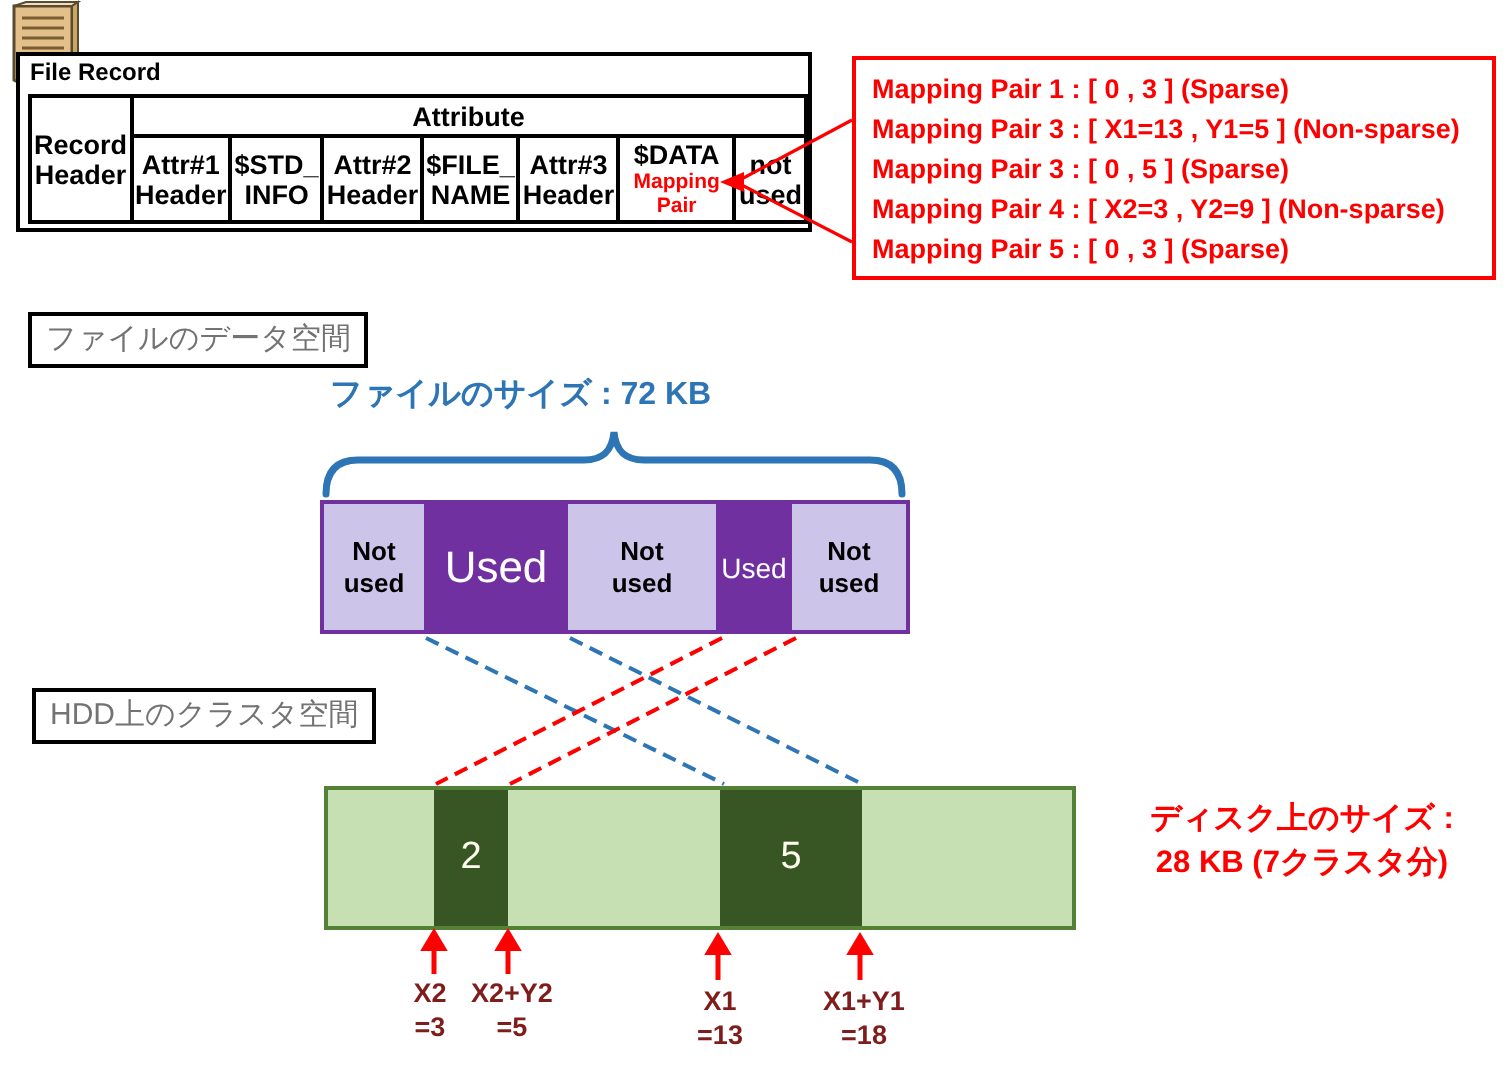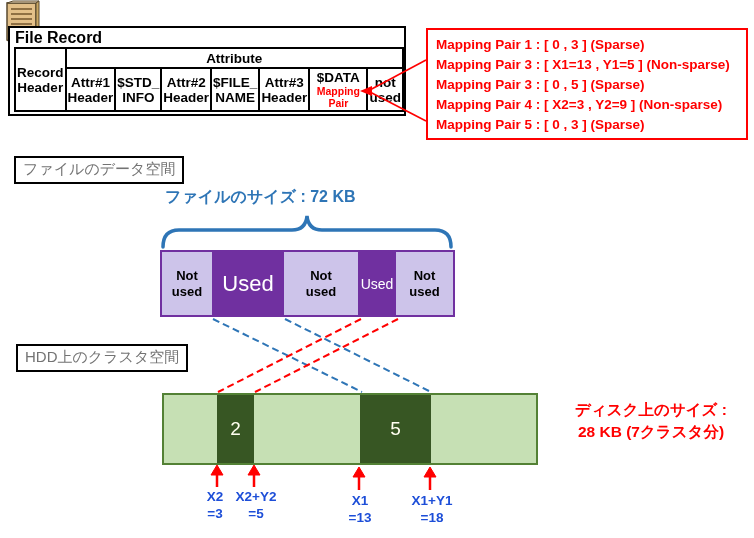--- a/index.html
+++ b/index.html
@@ -9,21 +9,21 @@
     overflow:hidden;
   }
   .abs{position:absolute;}
 
   
   .file-record-box{
     left:8px;top:26px;width:398px;height:90px;
     border:2px solid #000;background:#fff;box-sizing:border-box;
   }
   .fr-title{
-    font-weight:bold;font-size:16px;color:#000;
+    font-weight:bold;font-size:12px;color:#000;
     padding:1px 0 0 5px;
   }
   table.fr-table{
     position:absolute;left:4px;top:19px;
     border-collapse:collapse;table-layout:fixed;
   }
   table.fr-table td{
     border:2px solid #000;text-align:center;vertical-align:middle;
     font-weight:bold;font-size:13.5px;color:#000;line-height:15px;
     padding:1px 1px;background:#fff;
@@ -91,21 +91,21 @@
 
   
   .disk-size-label{
     left:548px;top:399px;width:206px;text-align:center;
     color:#FF0000;font-weight:bold;font-size:15.5px;line-height:22px;
     white-space:pre-line;
   }
 
   
   .arrow-label{
-    color:#1d4ed8;font-weight:bold;font-size:13.5px;line-height:17px;
+    color:#7f1d1d;font-weight:bold;font-size:13.5px;line-height:17px;
     text-align:center;white-space:pre-line;
   }
   .al0{left:195px;top:488px;width:40px;}
   .al1{left:234px;top:488px;width:44px;}
   .al2{left:340px;top:492px;width:40px;}
   .al3{left:408px;top:492px;width:48px;}
 
   
   svg.overlay{
     position:absolute;left:0;top:0;width:754px;height:538px;

